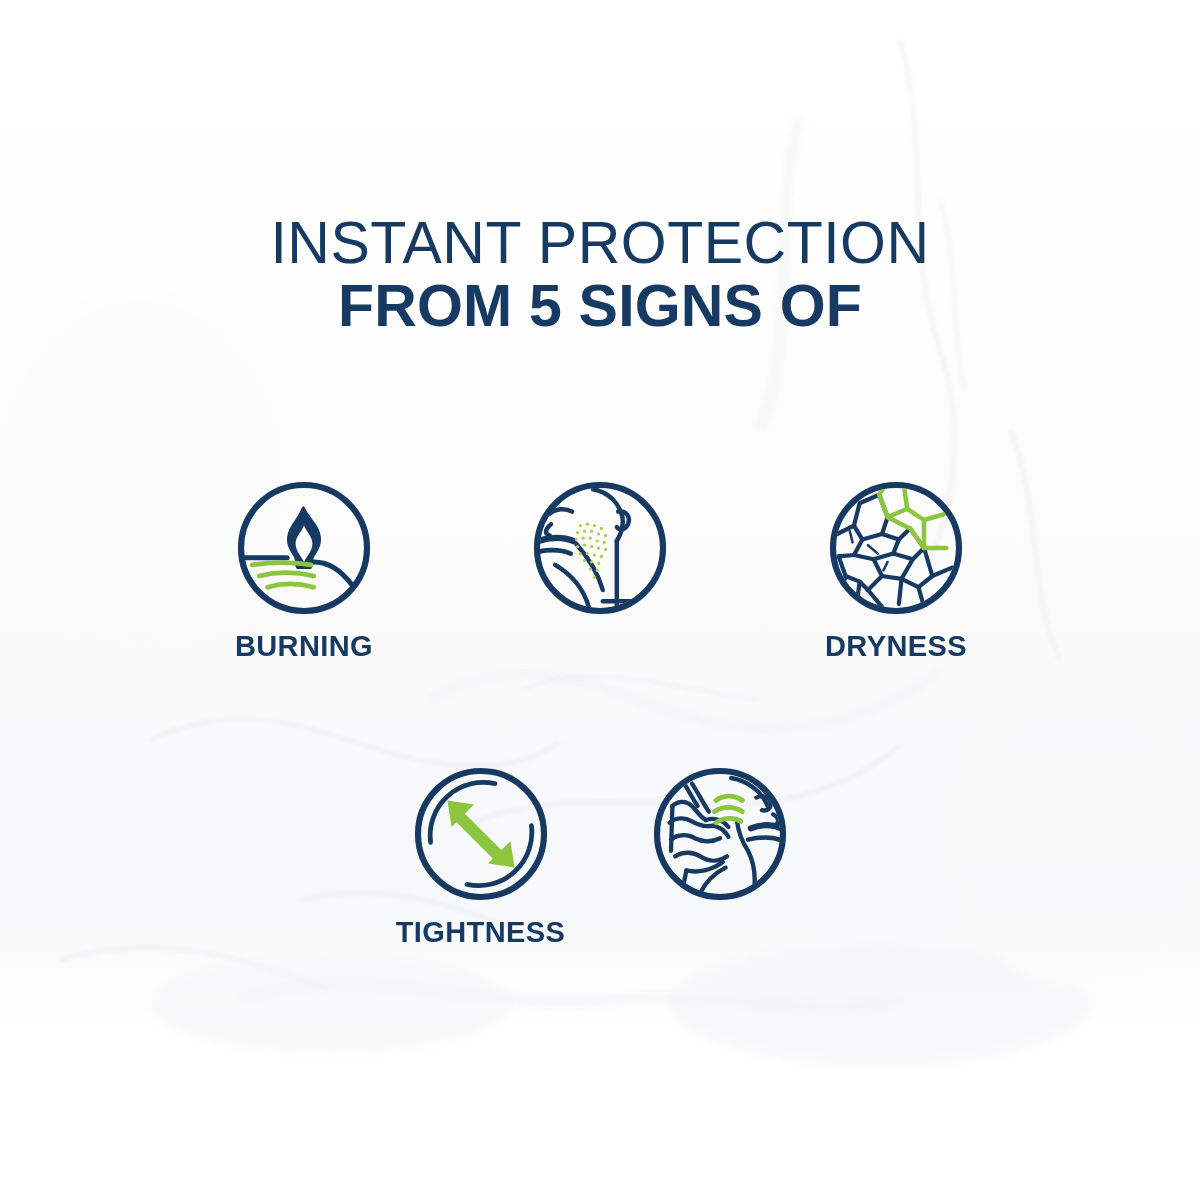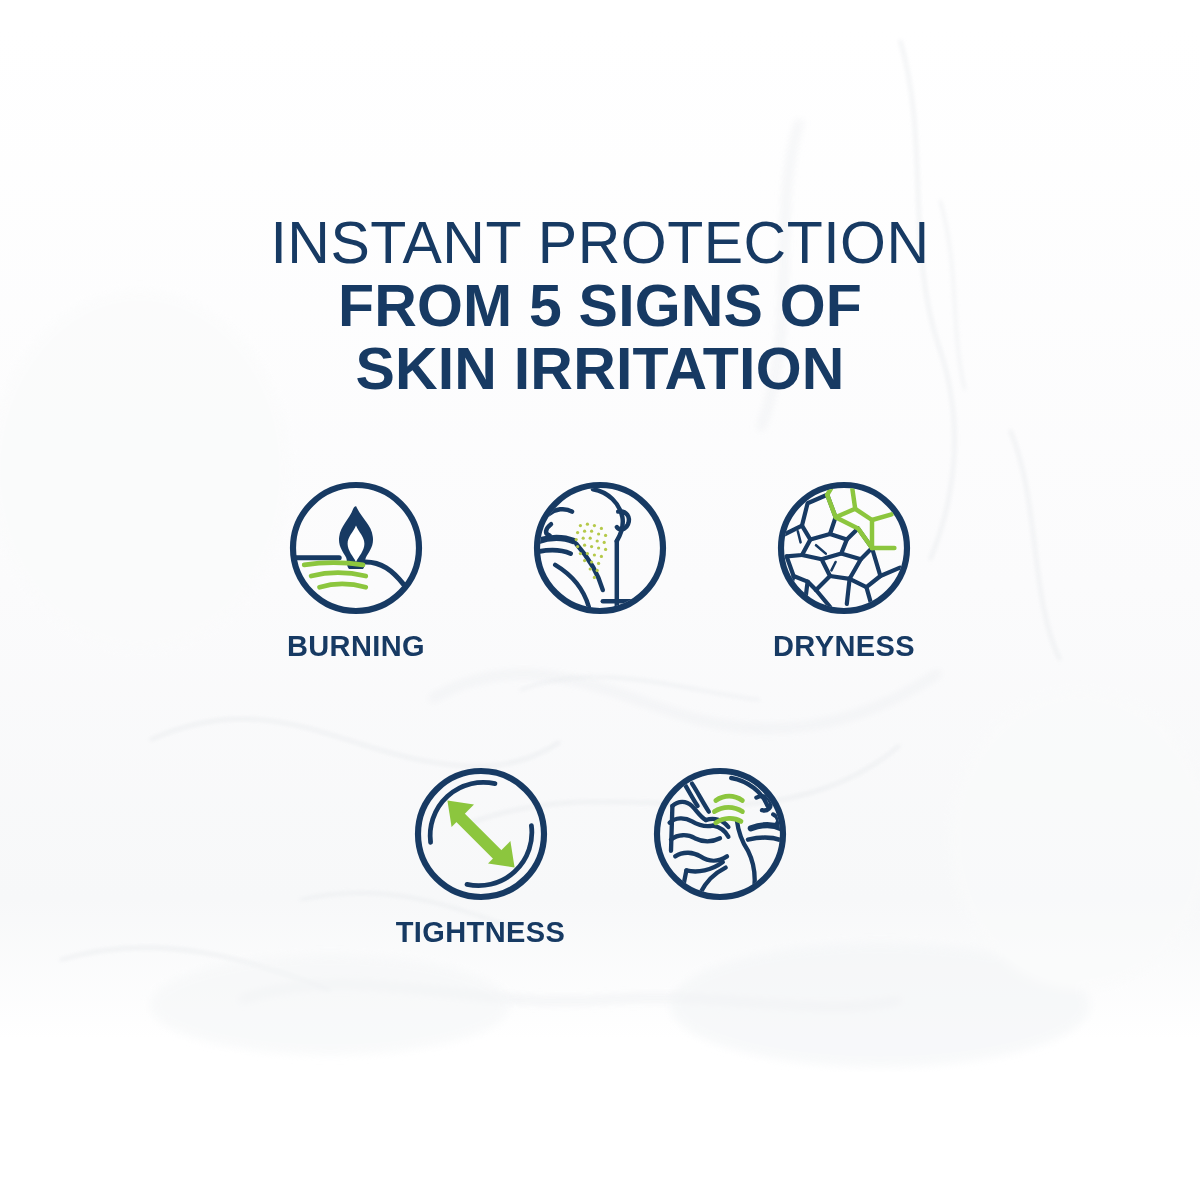--- a/index.html
+++ b/index.html
@@ -61,21 +61,21 @@
   .icon-row {
     position: absolute;
     display: flex;
     justify-content: center;
     align-items: flex-start;
   }
   #row-1 {
     left: 0;
     right: 0;
     top: 478px;
-    gap: 64px;
+    gap: 116px;
   }
   #row-2 {
     left: 0;
     right: 0;
     top: 764px;
     gap: 59px;
   }
 
   .sign-item {
     width: 180px;
@@ -146,21 +146,20 @@
     <g filter="url(#soften)" fill="none" stroke="#dfe3e7" stroke-width="1.6" opacity="0.7">
       <path d="M520,690 C600,660 680,690 760,700"></path>
       <path d="M300,900 C380,880 450,905 520,930"></path>
       <path d="M940,200 C960,270 950,330 965,390"></path>
     </g>
   </svg>
 
   <div id="heading">
     <span class="h-line" id="h-line-1">INSTANT PROTECTION</span>
     <span class="h-line" id="h-line-2">FROM 5 SIGNS OF</span>
-    <span class="h-line" id="h-line-3">SKIN IRRITATION</span>
   </div>
 
   <div class="icon-row" id="row-1">
 
     <div class="sign-item">
       <svg class="sign-icon" viewBox="0 0 100 100" aria-hidden="true">
         <circle cx="50" cy="50" r="45" fill="none" stroke="#173a63" stroke-width="4.4"></circle>
 
         <path d="M50 20
                  C54 29 61 33 62 42

